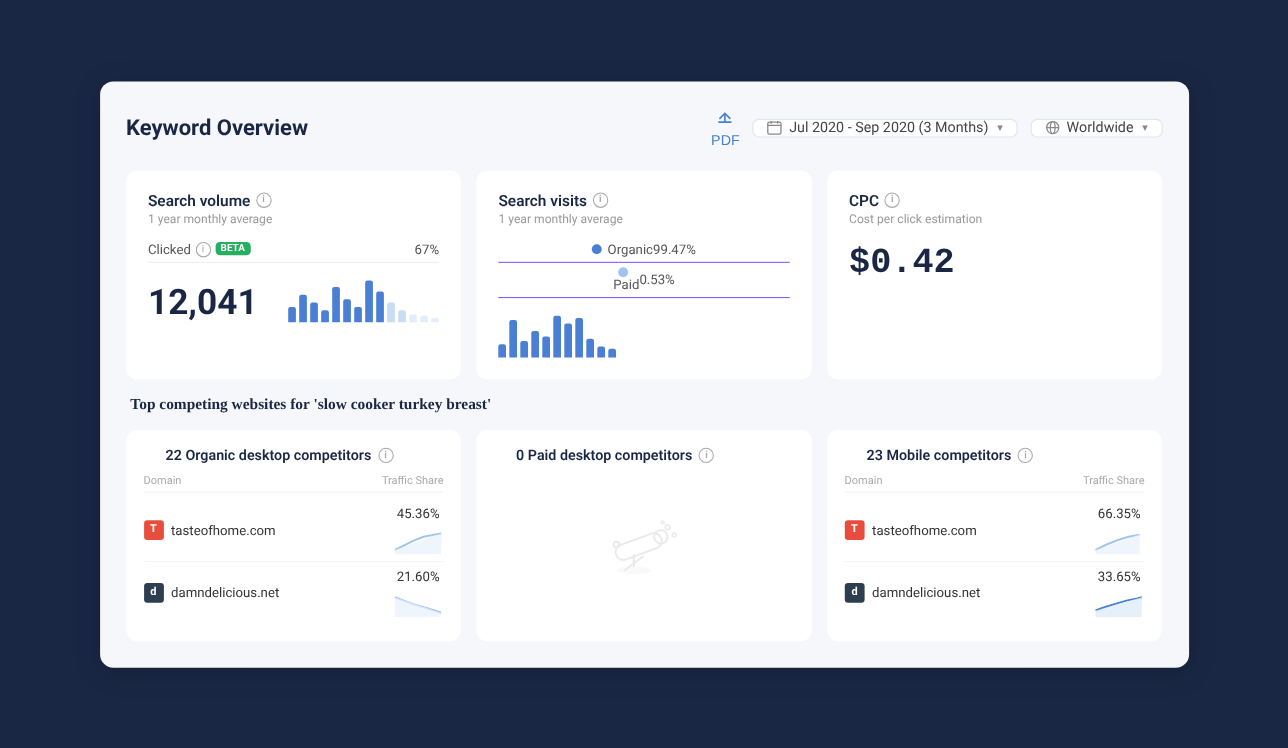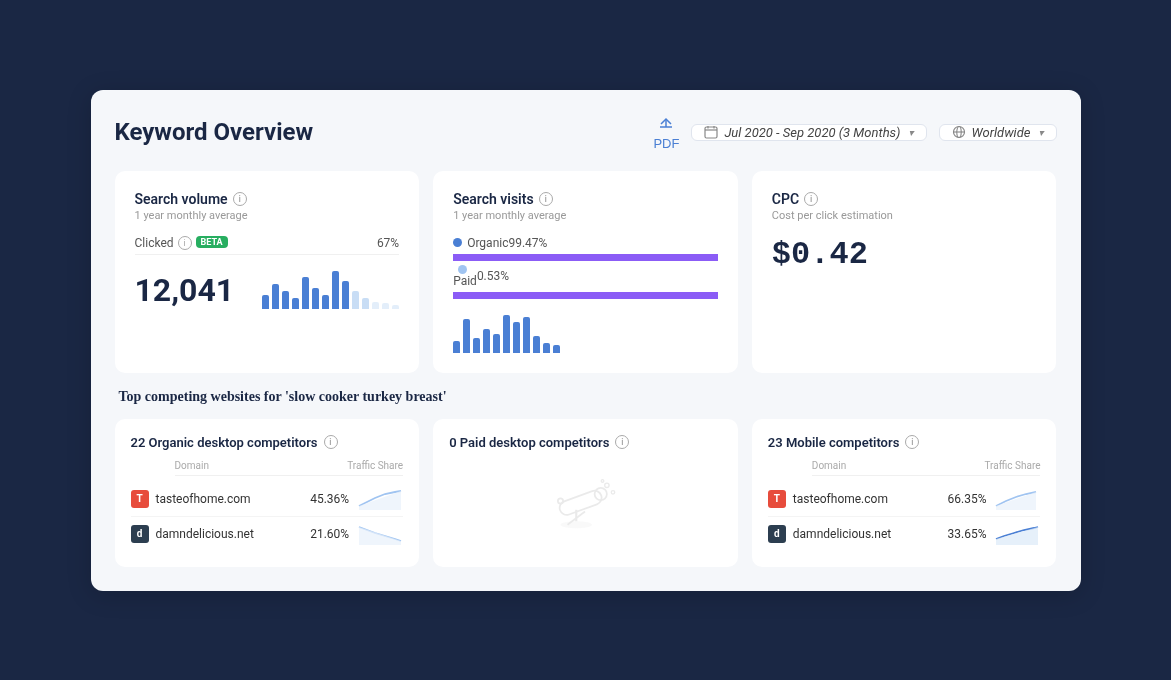--- a/index.html
+++ b/index.html
@@ -19,21 +19,21 @@
       box-shadow: 0 4px 24px rgba(0,0,0,0.18);
     }
     
     .header {
       display: flex;
       align-items: center;
       justify-content: space-between;
       margin-bottom: 20px;
     }
     .header-title {
-      font-size: 24px;
+      font-size: 20px;
       font-weight: 700;
       color: #1a2744;
     }
     .header-right {
       display: flex;
       align-items: center;
       gap: 12px;
     }
     .pdf-btn {
       display: flex;
@@ -54,21 +54,20 @@
       display: flex;
       align-items: center;
       gap: 6px;
       background: #fff;
       border: 1px solid #e0e5ee;
       border-radius: 6px;
       padding: 0 12px;
       font-size: 13px;
       color: #444;
       cursor: pointer;
-      font-style: italic;
     }
     .date-picker svg, .region-picker svg {
       color: #888;
     }
     .chevron {
       font-size: 10px;
       color: #888;
       margin-left: 2px;
     }
     
@@ -83,21 +82,20 @@
       border-radius: 10px;
       padding: 20px;
       min-height: 160px;
     }
     .metric-label {
       font-size: 14px;
       font-weight: 600;
       color: #1a2744;
       margin-bottom: 2px;
       display: flex;
-      align-items: center;
       gap: 5px;
     }
     .metric-sublabel {
       font-size: 11px;
       color: #999;
       margin-bottom: 10px;
     }
     .info-icon {
       width: 14px;
       height: 14px;
@@ -156,25 +154,25 @@
       height: 9px;
       border-radius: 50%;
       display: inline-block;
       margin-right: 5px;
     }
     .dot-blue { background: #4a7fd4; }
     .dot-lightblue { background: #a0c4f1; }
     .metric-row-visits {
       display: flex;
       align-items: center;
-      justify-content: flex-start;
+      justify-content: center;
       font-size: 12px;
       color: #555;
       padding: 4px 0;
-      border-bottom: 7px solid #8b5cf6;
+      border-bottom: 1px solid #8b5cf6;
     }
     .metric-row-visits:last-of-type { border-bottom: none; }
     
     .section-title {
       font-size: 14px;
       font-weight: 600;
       color: #1a2744;
       margin-bottom: 14px;
       padding: 0 4px;
       font-family: Liberation Serif, serif;
@@ -191,30 +189,30 @@
       min-height: 130px;
     }
     .comp-title {
       font-size: 13px;
       font-weight: 600;
       color: #1a2744;
       margin-bottom: 10px;
       display: flex;
       align-items: center;
       gap: 6px;
+      margin-left: 20px;
     }
     .comp-table-header {
       display: flex;
       justify-content: space-between;
       font-size: 10px;
       color: #aaa;
       margin-bottom: 6px;
       padding-bottom: 4px;
       border-bottom: 1px solid #f0f0f0;
-      margin-left: 44px;
     }
     .comp-row {
       display: flex;
       align-items: center;
       justify-content: space-between;
       padding: 6px 0;
       border-bottom: 1px solid #f4f4f4;
       font-size: 12px;
       color: #333;
     }
@@ -237,20 +235,21 @@
       flex-shrink: 0;
     }
     .favicon-red { background: #e74c3c; }
     .favicon-dark { background: #2c3e50; }
     .comp-traffic {
       display: flex;
       align-items: center;
       gap: 8px;
       font-size: 12px;
       color: #333;
+      flex-direction: column;
     }
     
     .sparkline {
       width: 46px;
       height: 22px;
     }
     
     .empty-state {
       display: flex;
       flex-direction: column;

